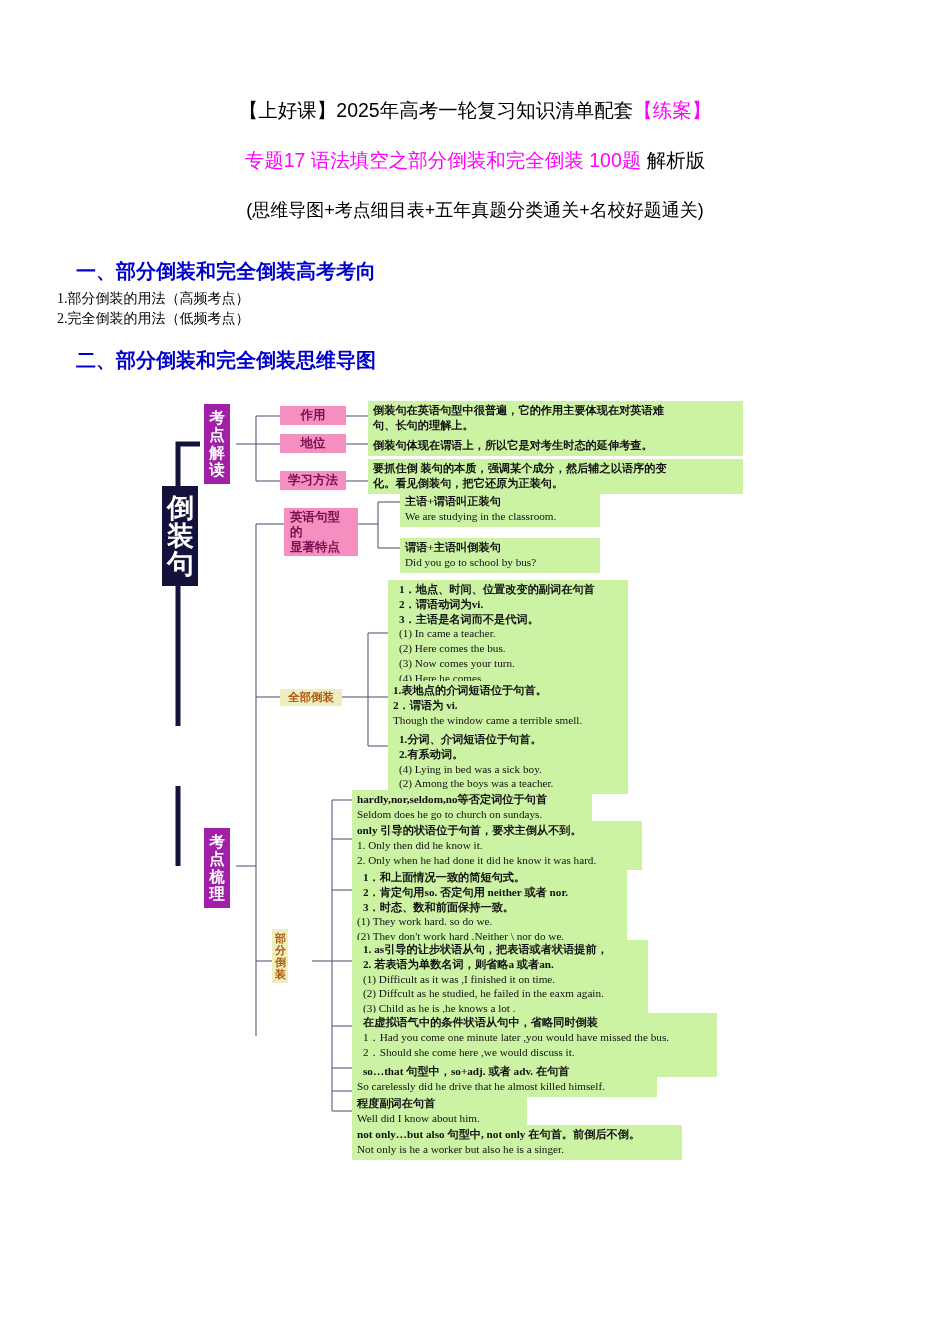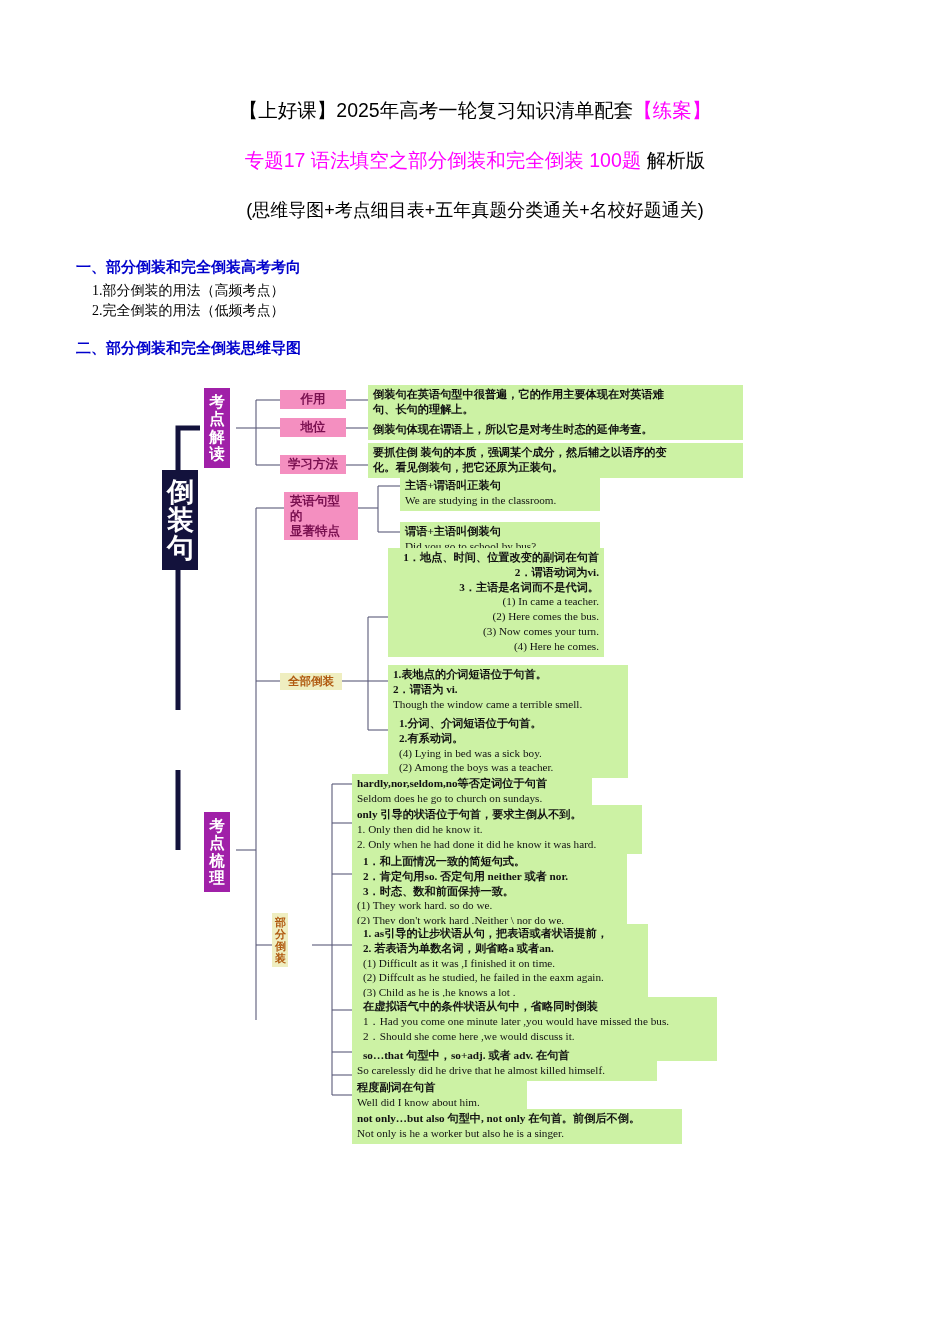--- a/index.html
+++ b/index.html
@@ -33,29 +33,29 @@
   .t1 { font-size: 19.5px; margin-bottom: 21px; font-family: "Liberation Sans", sans-serif; }
   .t2 { font-size: 19.5px; margin-bottom: 21px; font-family: "Liberation Sans", sans-serif; }
   .t3 { font-size: 18px; margin-bottom: 8px; font-family: "Liberation Sans", sans-serif; }
   .magenta { color: #ff00ff; }
   .black { color: #000000; }
 
   
   .sec-heading {
     color: #0000cc;
     font-weight: bold;
-    font-size: 15px;
+    font-size: 20px;
     font-family: "Liberation Sans", sans-serif;
     margin: 0 0 4px 76px;
   }
   .sec-gap-1 { margin-top: 34px; }
   .sec-gap-2 { margin-top: 18px; }
   .body-line {
     font-size: 14px;
-    margin-left: 92px;
+    margin-left: 57px;
     line-height: 1.45;
     font-family: "Liberation Serif", serif;
   }
 
   
   .mindmap-wrap {
     position: relative;
     width: 600px;
     margin: 22px 0 0 160px;
     height: 760px;
@@ -264,21 +264,21 @@
       <div class="node green-box" style="left:240px; top:96px; width:200px;">
         <div class="row cn">主语+谓语叫正装句</div>
         <div class="row">   We are studying in the classroom.</div>
       </div>
 
       <div class="node green-box" style="left:240px; top:142px; width:200px;">
         <div class="row cn">谓语+主语叫倒装句</div>
         <div class="row">   Did you go to school by bus?</div>
       </div>
 
-      <div class="node green-box" style="left:228px; top:168px; width:216px;text-align:right;">
+      <div class="node green-box" style="left:228px; top:184px; width:240px;">
         <div class="row cn ind2">1．地点、时间、位置改变的副词在句首</div>
         <div class="row cn ind2">2．谓语动词为vi.</div>
         <div class="row cn ind2">3．主语是名词而不是代词。</div>
         <div class="row ind2">(1) In came a teacher.</div>
         <div class="row ind2">(2) Here comes the bus.</div>
         <div class="row ind2">(3) Now comes your turn.</div>
         <div class="row ind2">(4) Here he comes.</div>
       </div>
 
       <div class="node green-box" style="left:228px; top:285px; width:240px;">

